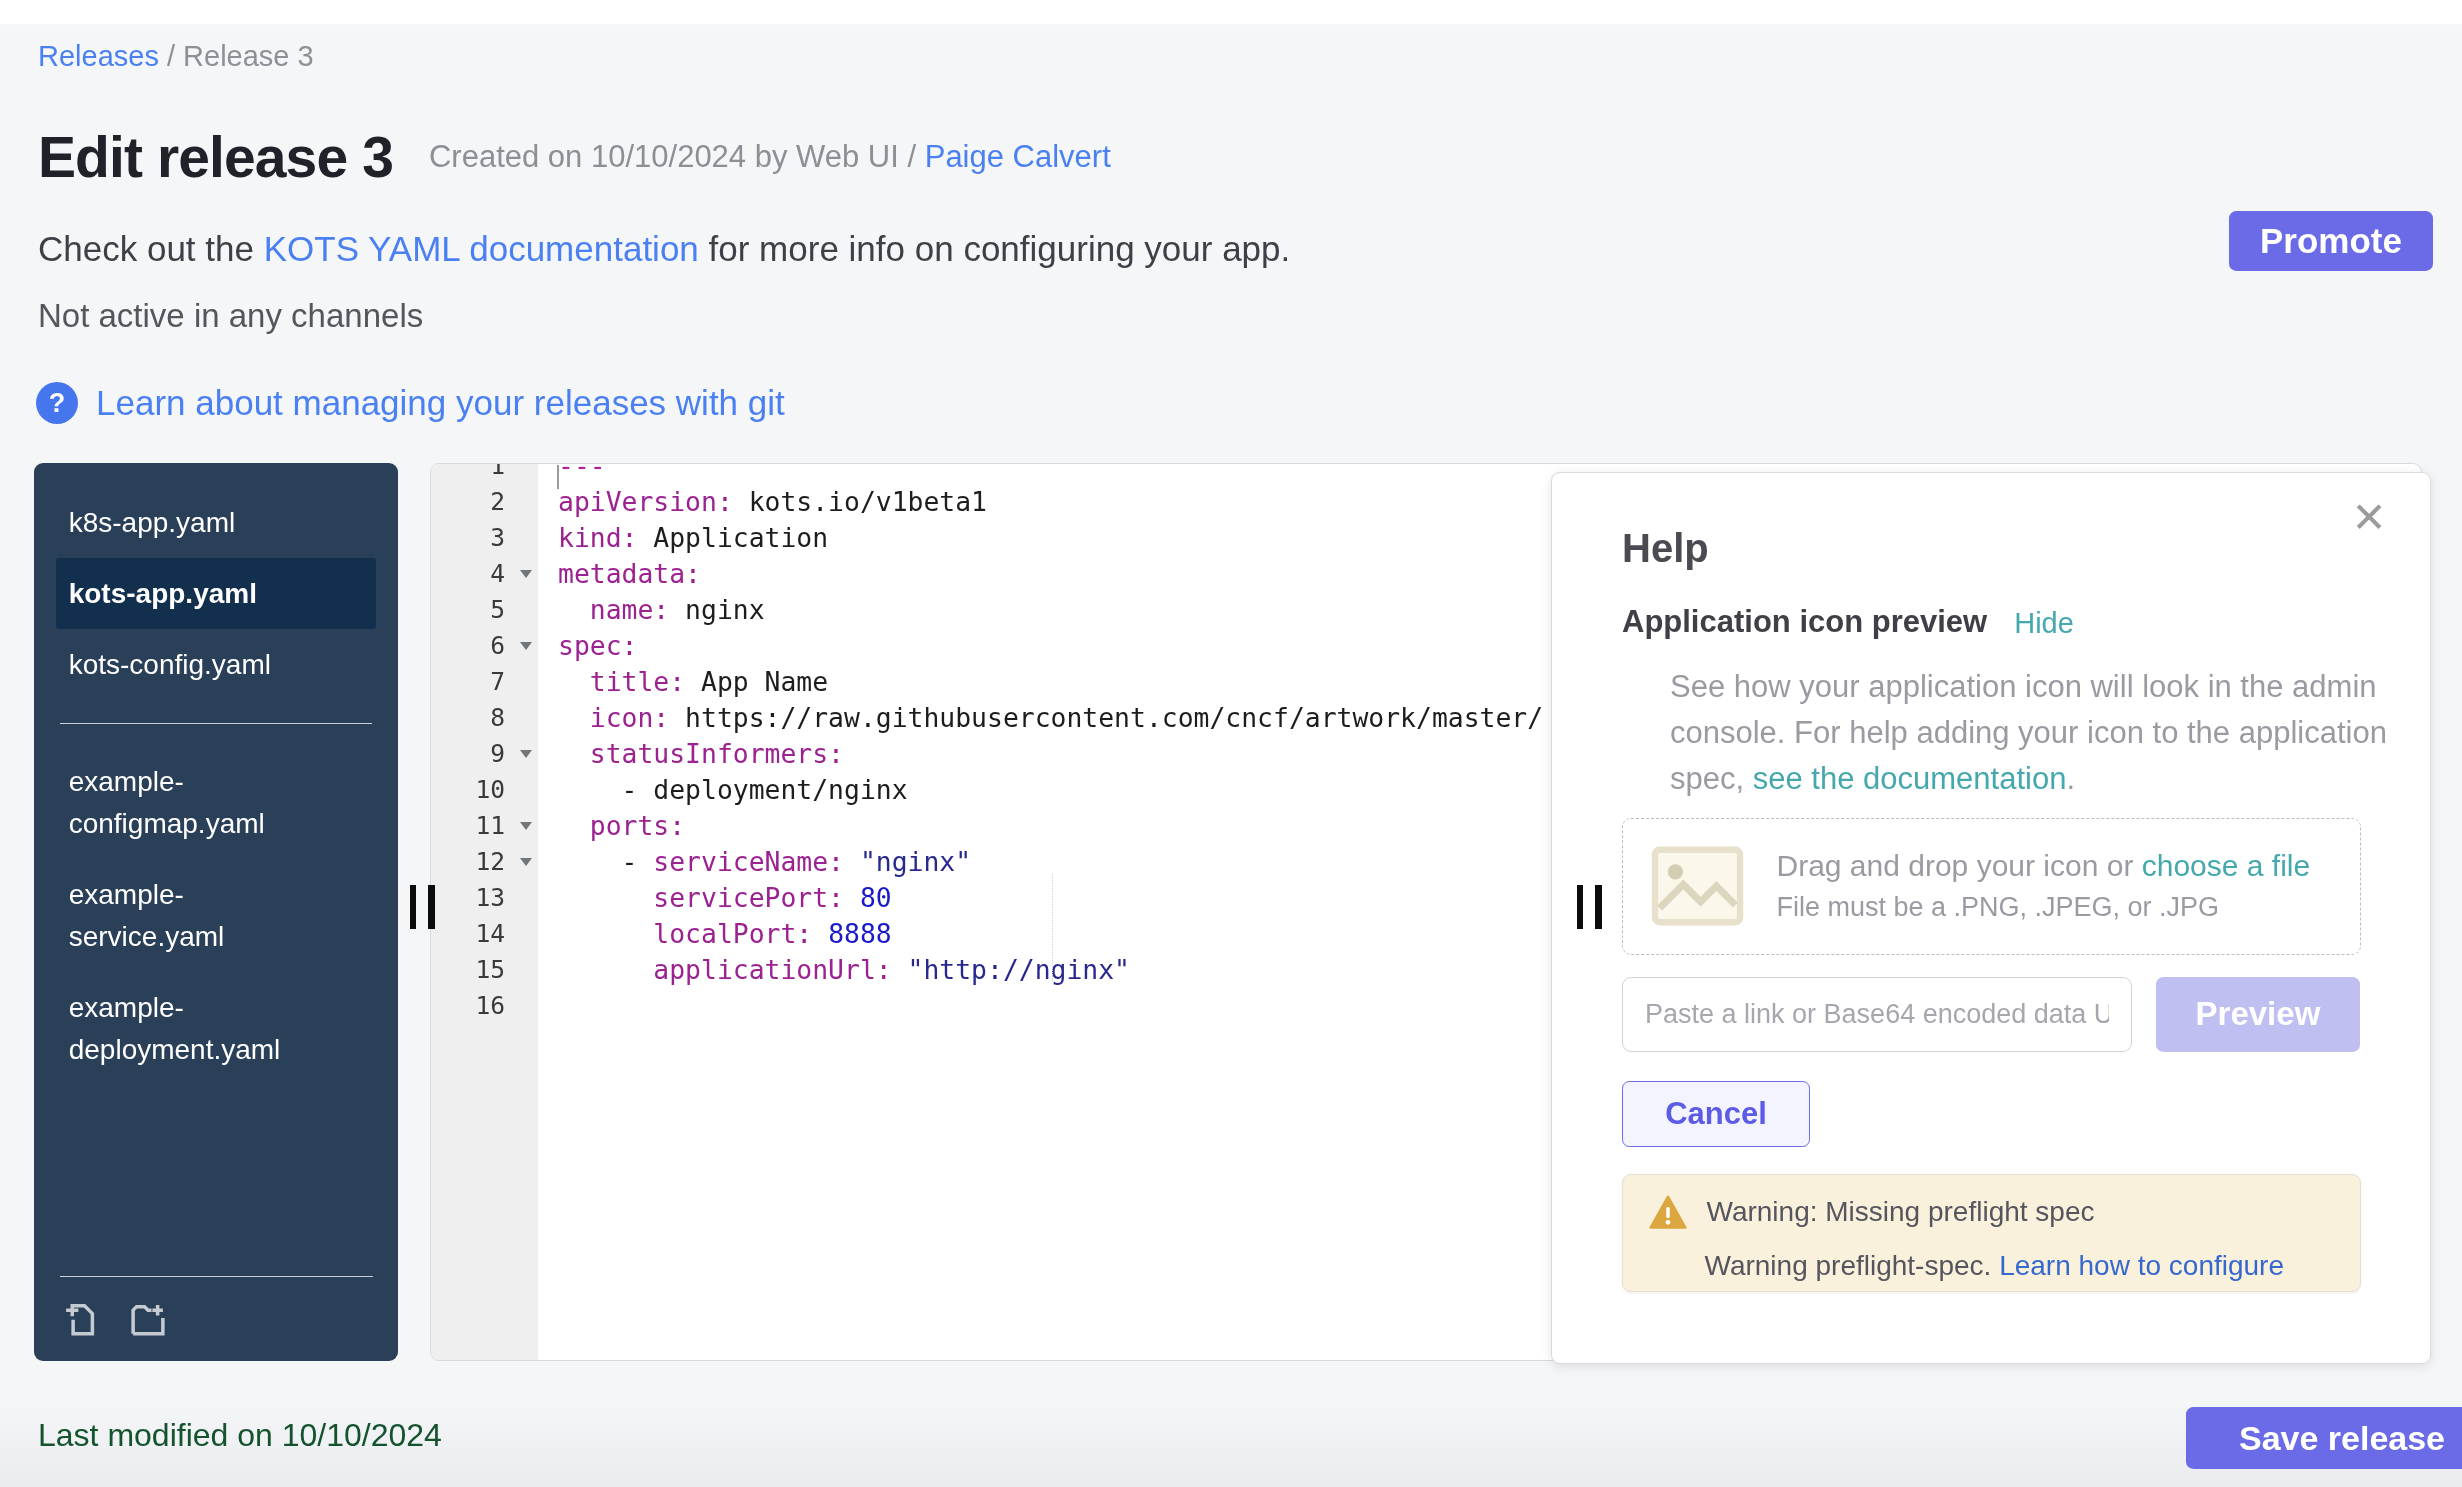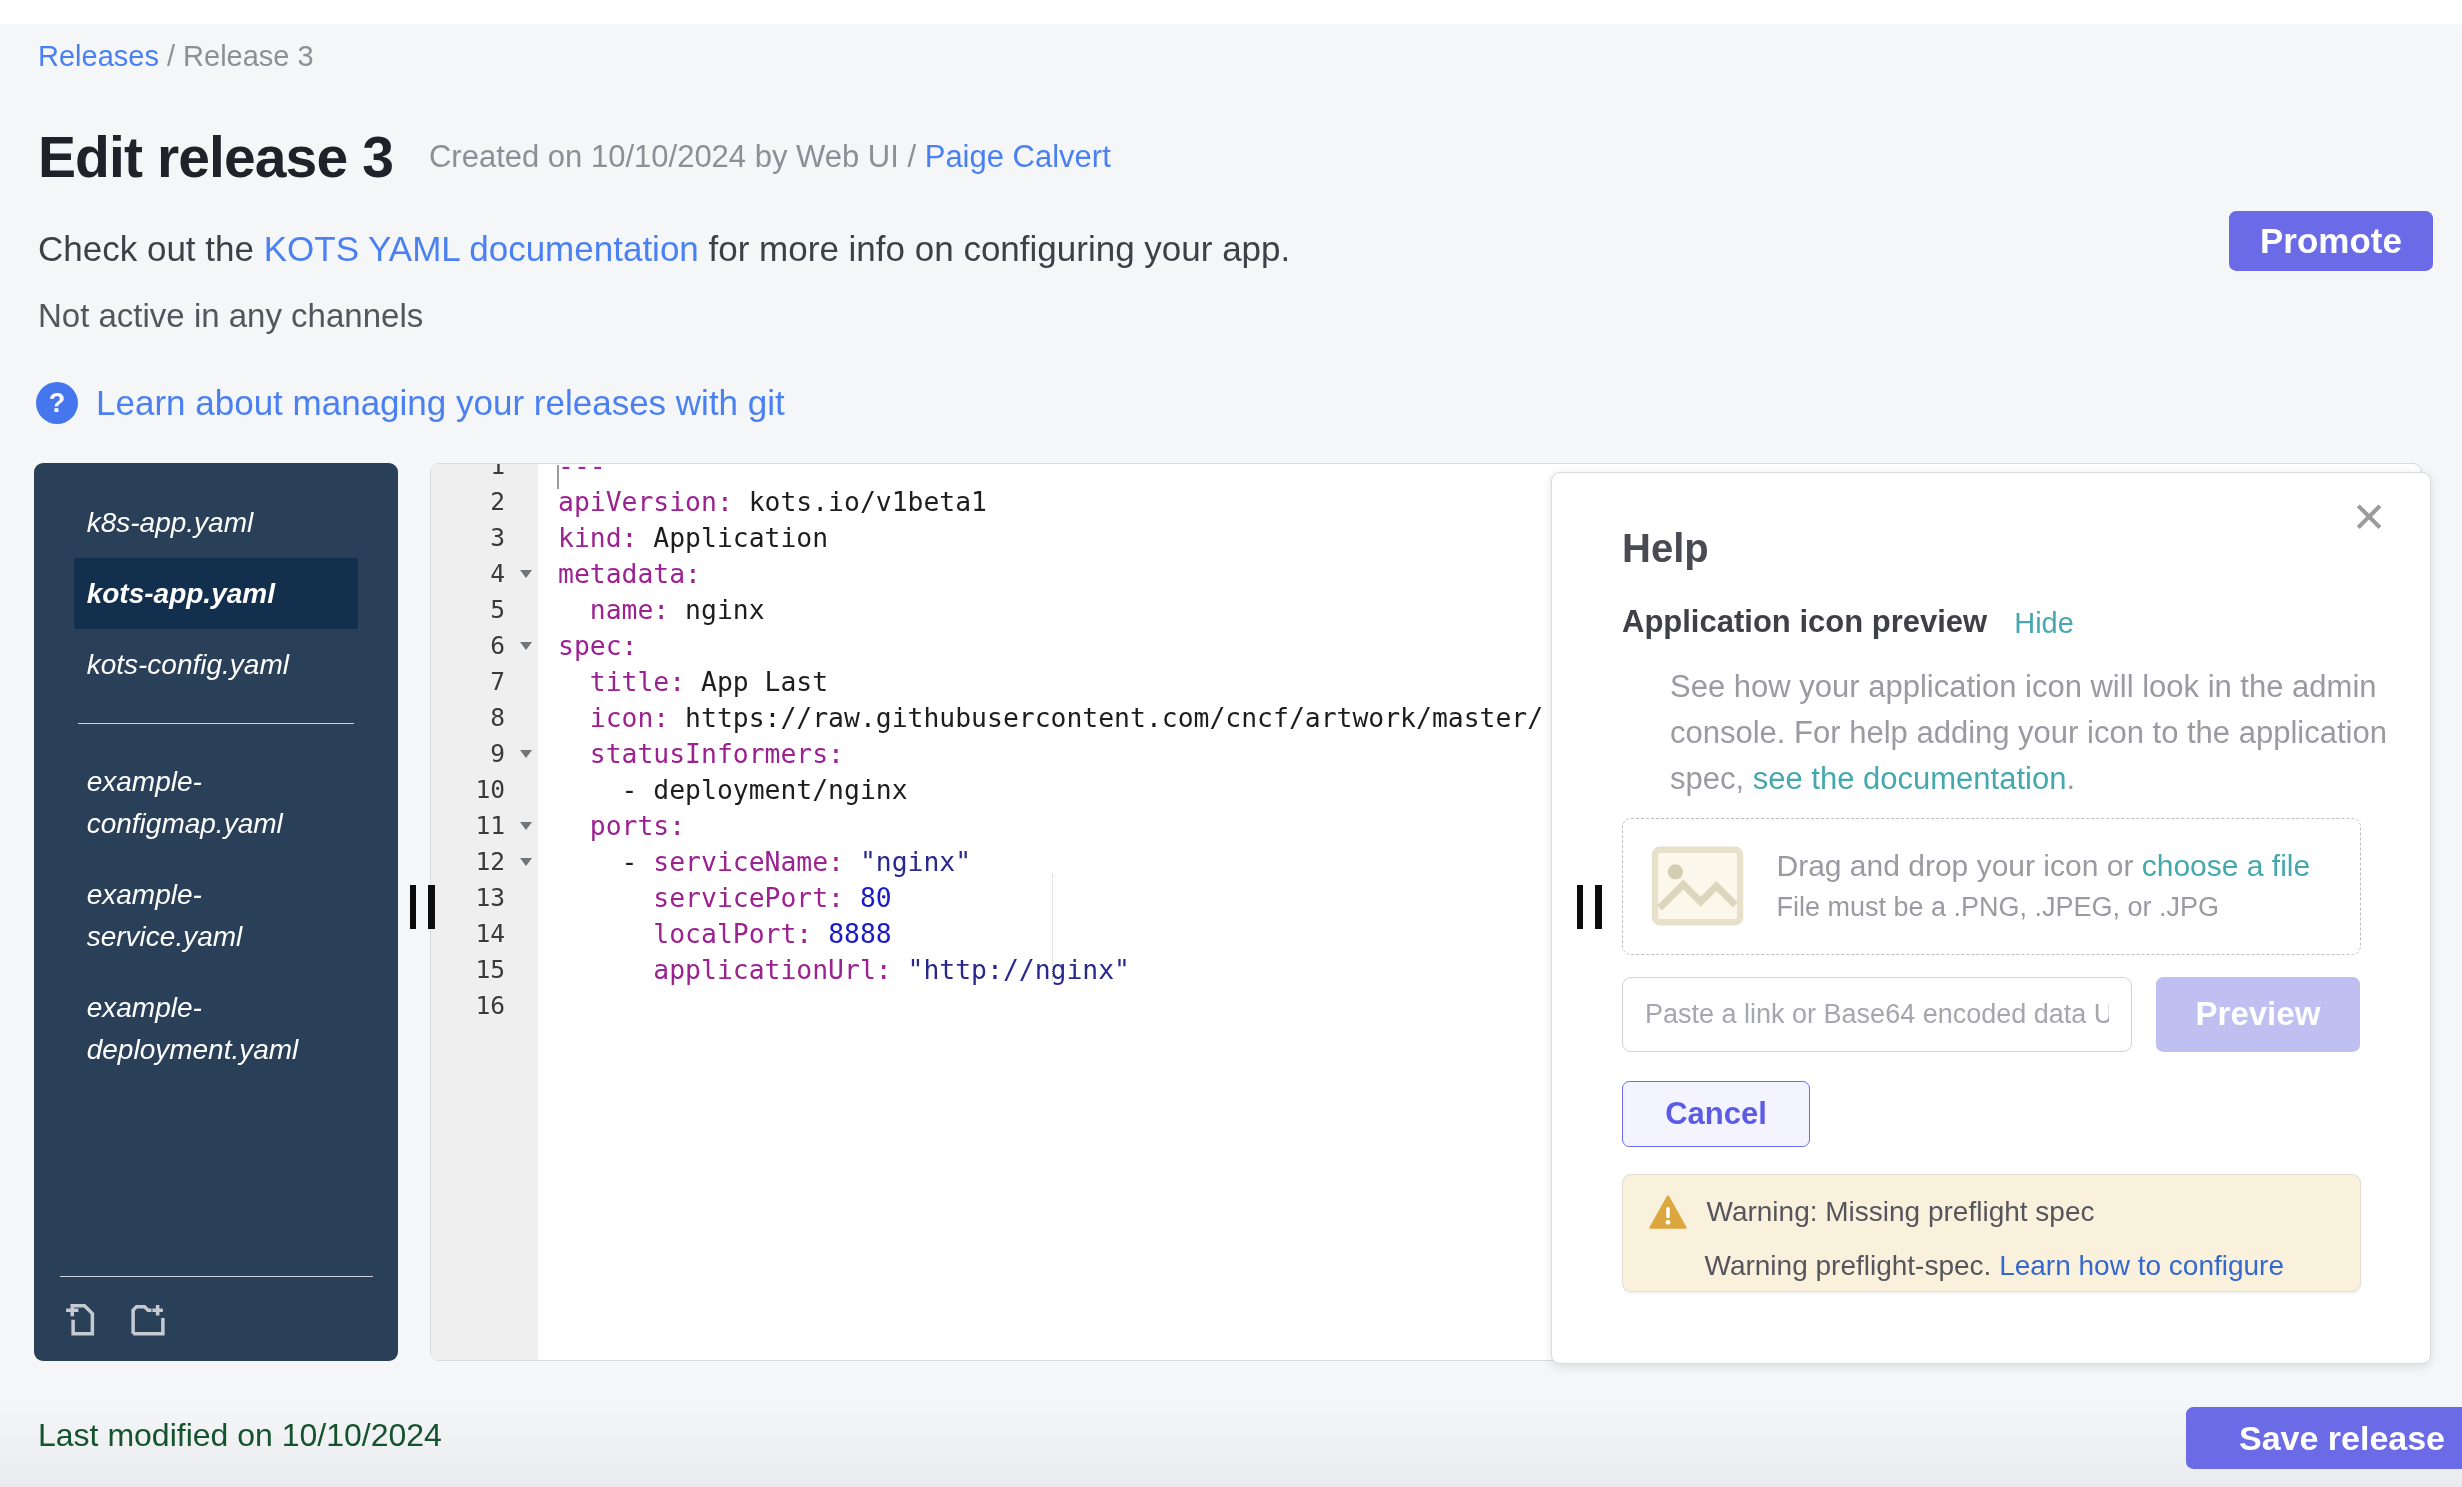--- a/index.html
+++ b/index.html
@@ -27,21 +27,21 @@
   .q-icon { width:42px; height:42px; border-radius:50%; background:#4576ee; color:#fff;
             font-size:27px; font-weight:700; display:flex; align-items:center; justify-content:center; }
   .git-link { font-size:35px; color:#4a80f2; }
   .btn-primary { background:#6b6be8; color:#fff; font-weight:700; border:none; border-radius:7.3px;
                  display:flex; align-items:center; justify-content:center; cursor:pointer;
                  font-family:"Liberation Sans", sans-serif; }
   .promote { left:2229px; top:211px; width:204px; height:60px; font-size:35px; }
 
   
   .file-card { left:34px; top:463px; width:364px; height:898px; background:#2a3f58; border-radius:9px; }
-  .file-list { padding:24px 40px 0;font-style:italic; }
+  .file-list { padding:24px 22px 0; }
   .file-item { font-size:28px; color:#fff; padding:14.6px 12.7px; line-height:42px; max-width:290px;
                cursor:pointer; border-radius:2.7px; }
   .file-item.selected { background:#132f4e; font-weight:700; max-width:321px; }
   .file-divider { height:1.8px; background:#ccd1d7; margin:22px 3.6px; }
   .file-actions { position:absolute; bottom:22px; left:25.5px; right:25.5px; border-top:1.8px solid #ccd1d7;
                   padding-top:20px; display:flex; gap:25.5px; }
   .file-actions svg { cursor:pointer; }
 
   
   .drag-handle { display:flex; gap:12px; z-index:6; cursor:col-resize; }
@@ -177,21 +177,21 @@
       <div class="code-row">
         <div class="gutter-cell"><span>5</span></div>
         <div class="code-text"><span class="tok-p">  </span><span class="tok-k">name:</span><span class="tok-p"> nginx</span></div>
       </div>
       <div class="code-row">
         <div class="gutter-cell"><span>6</span><span class="fold-arrow"></span></div>
         <div class="code-text"><span class="tok-k">spec:</span></div>
       </div>
       <div class="code-row">
         <div class="gutter-cell"><span>7</span></div>
-        <div class="code-text"><span class="tok-p">  </span><span class="tok-k">title:</span><span class="tok-p"> App Last</span></div>
+        <div class="code-text"><span class="tok-p">  </span><span class="tok-k">title:</span><span class="tok-p"> App Name</span></div>
       </div>
       <div class="code-row">
         <div class="gutter-cell"><span>8</span></div>
         <div class="code-text"><span class="tok-p">  </span><span class="tok-k">icon:</span><span class="tok-p"> https://raw.githubusercontent.com/cncf/artwork/master/</span></div>
       </div>
       <div class="code-row">
         <div class="gutter-cell"><span>9</span><span class="fold-arrow"></span></div>
         <div class="code-text"><span class="tok-p">  </span><span class="tok-k">statusInformers:</span></div>
       </div>
       <div class="code-row">

